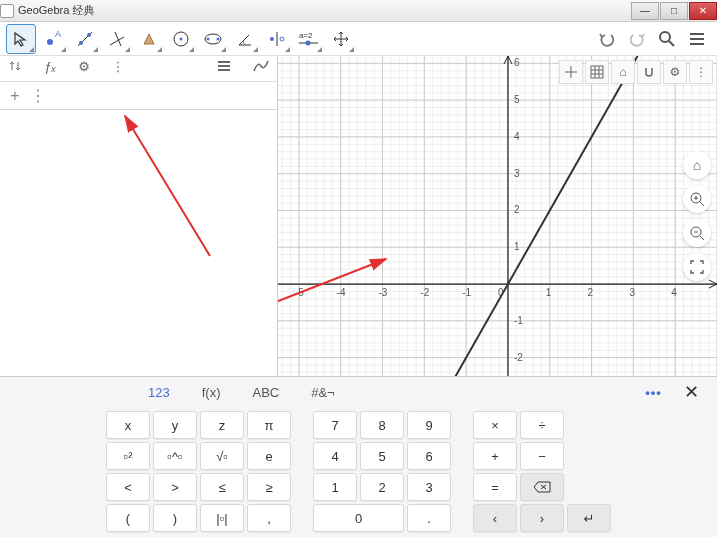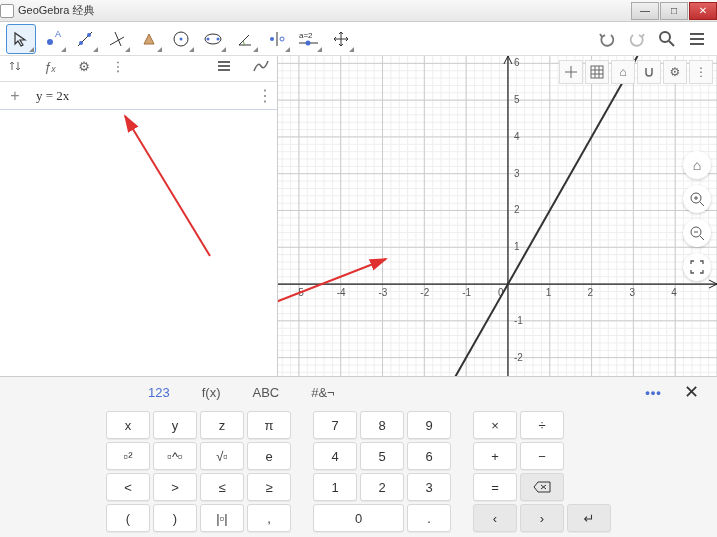--- a/index.html
+++ b/index.html
@@ -192,21 +192,20 @@
           </svg>
         </div>
       <div class="hbtn">
           <svg width="16" height="14">
             <path d="M1 12 Q5 2 8 7 T15 2" fill="none" stroke="#666" stroke-width="1.5"></path>
           </svg>
         </div>
     </div>
     <div class="inputrow">
       <div class="plus">+</div>
-      <div class="expr">y  =  2x</div>
       <div class="more">⋮</div>
     </div>
 
     <svg style="position:absolute; left:0; top:0; pointer-events:none;" width="278" height="320">
       <defs>
           <marker id="ah1" markerWidth="10" markerHeight="10" refX="8" refY="3" orient="auto">
             <path d="M0 0 L9 3 L0 6 Z" fill="#e03030"></path>
           </marker>
         </defs>
       <line x1="210" y1="200" x2="125" y2="60" stroke="#e03030" stroke-width="2" marker-end="url(#ah1)"></line>

